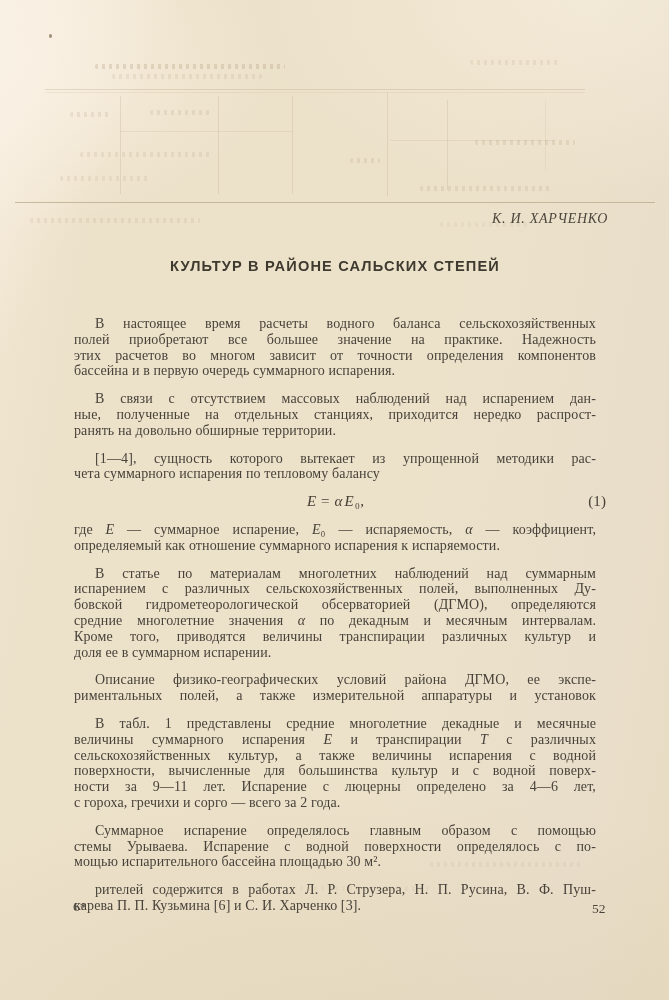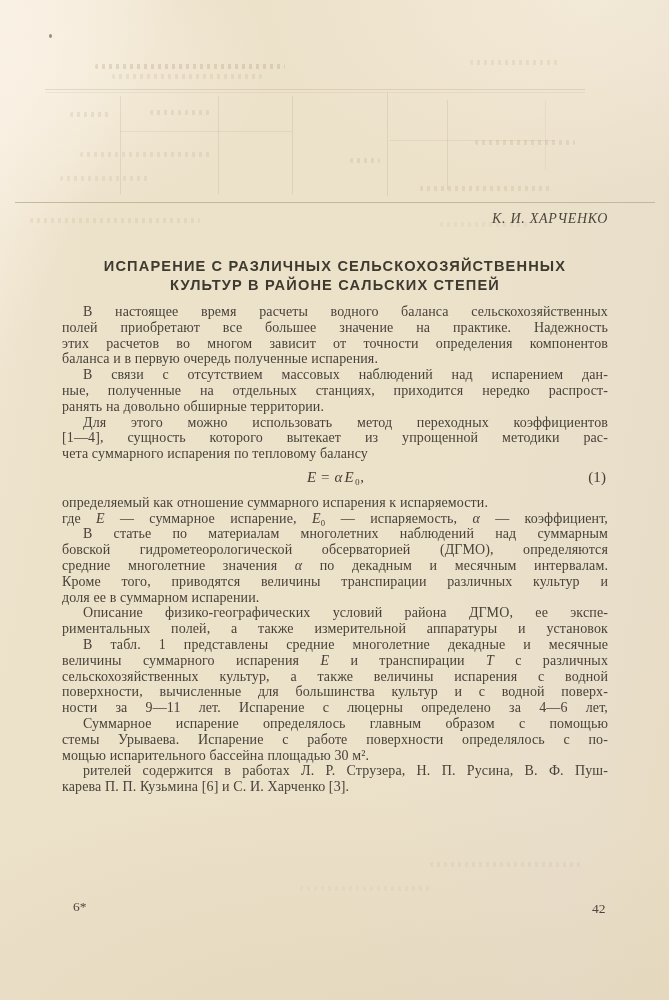--- a/index.html
+++ b/index.html
@@ -31,21 +31,21 @@
   }
   .title{
     position:absolute;top:257px;left:62px;width:546px;text-align:center;
     font-family:"Liberation Sans",sans-serif;font-weight:bold;
     font-size:14.6px;line-height:18.5px;letter-spacing:1.15px;color:#3f3a30;
   }
   .content{
     position:absolute;top:304px;left:62px;width:546px;
     font-size:14px;line-height:15.8px;color:#48423a;letter-spacing:.12px;
   }
-  .para{margin:0;}
+  .para{margin:12px;}
   .tline{text-align:justify;text-align-last:justify;white-space:normal;}
   .tline.last{text-align-last:left;}
   .para.indent .tline:first-child{text-indent:21px;}
   .formula{position:relative;text-align:center;margin:8px 0 9px;font-size:15px;color:#453f35;}
   .formula .fx{font-style:normal;}
   .formula .fx i{font-style:italic;padding:0 1px;}
   .formula .fnum{position:absolute;right:2px;top:0;font-style:normal;}
   .footer-mark{position:absolute;left:73px;top:899px;font-size:13.5px;color:#4c463c;}
   .page-number{position:absolute;left:592px;top:901px;font-size:13.5px;color:#4c463c;}
 </style>
@@ -81,71 +81,71 @@
     <div class="g-s" style="left:300px;top:886px;width:130px;opacity:.22;"></div>
   </div>
 
   <div class="speck"></div>
 
   <div class="rule"></div>
 
   <div class="author">К. И. ХАРЧЕНКО</div>
 
   <div class="title">
-    <div>ИСПАРЕНИЕ С РАЗЛИЧНЫХ СЕЛЬСКОХОЗЯЙСТВЕННЫХ</div>
     <div>КУЛЬТУР В РАЙОНЕ САЛЬСКИХ СТЕПЕЙ</div>
   </div>
 
   <div class="content">
       <div class="para indent">
         <div class="tline">В настоящее время расчеты водного баланса сельскохозяйственных</div>
         <div class="tline">полей приобретают все большее значение на практике. Надежность</div>
         <div class="tline">этих расчетов во многом зависит от точности определения компонентов</div>
-        <div class="tline last">баланса и в первую очередь полученные испарения.</div>
+        <div class="tline last">бассейна и в первую очередь суммарного испарения.</div>
       </div>
       <div class="para indent">
         <div class="tline">В связи с отсутствием массовых наблюдений над испарением дан-</div>
         <div class="tline">ные, полученные на отдельных станциях, приходится нередко распрост-</div>
         <div class="tline last">ранять на довольно обширные территории.</div>
       </div>
       <div class="para indent">
-        <div class="tline">Для этого можно использовать метод переходных коэффициентов</div>
         <div class="tline">[1—4], сущность которого вытекает из упрощенной методики рас-</div>
         <div class="tline last">чета суммарного испарения по тепловому балансу</div>
       </div>
       <div class="formula"><span class="fx"><i>E</i> = <i>α</i><i>E</i>₀,</span><span class="fnum">(1)</span></div>
       <div class="para">
+        <div class="tline">где  <i>E</i> — суммарное  испарение,  <i>E</i>₀ — испаряемость,  <i>α</i> — коэффициент,</div>
         <div class="tline last">определяемый как отношение суммарного испарения к испаряемости.</div>
-        <div class="tline">где  <i>E</i> — суммарное  испарение,  <i>E</i>₀ — испаряемость,  <i>α</i> — коэффициент,</div>
       </div>
       <div class="para indent">
         <div class="tline">В статье по материалам многолетних наблюдений над суммарным</div>
+        <div class="tline">испарением с различных сельскохозяйственных полей, выполненных Ду-</div>
         <div class="tline">бовской гидрометеорологической обсерваторией (ДГМО), определяются</div>
         <div class="tline">средние многолетние значения <i>α</i> по декадным и месячным интервалам.</div>
         <div class="tline">Кроме того, приводятся величины транспирации различных культур и</div>
         <div class="tline last">доля ее в суммарном испарении.</div>
       </div>
       <div class="para indent">
         <div class="tline">Описание физико-географических условий района ДГМО, ее экспе-</div>
         <div class="tline">риментальных полей, а также измерительной аппаратуры и установок</div>
       </div>
       <div class="para indent">
         <div class="tline">В табл. 1 представлены средние многолетние декадные и месячные</div>
         <div class="tline">величины суммарного испарения <i>E</i> и транспирации <i>T</i> с различных</div>
         <div class="tline">сельскохозяйственных культур, а также величины испарения с водной</div>
         <div class="tline">поверхности, вычисленные для большинства культур и с водной поверх-</div>
         <div class="tline">ности за 9—11 лет. Испарение с люцерны определено за 4—6 лет,</div>
+        <div class="tline last">с гороха, гречихи и сорго — всего за 2 года.</div>
       </div>
       <div class="para indent">
         <div class="tline">Суммарное испарение определялось главным образом с помощью</div>
-        <div class="tline">стемы Урываева. Испарение с работе поверхности определялось с по-</div>
+        <div class="tline">стемы Урываева. Испарение с водной поверхности определялось с по-</div>
         <div class="tline last">мощью испарительного бассейна площадью 30 м².</div>
       </div>
       <div class="para indent">
         <div class="tline">рителей содержится в работах Л. Р. Струзера, Н. П. Русина, В. Ф. Пуш-</div>
         <div class="tline last">карева П. П. Кузьмина [6] и С. И. Харченко [3].</div>
       </div>
     </div>
 
   <div class="footer-mark">6*</div>
-  <div class="page-number">42</div>
+  <div class="page-number">52</div>
 
 </div>
 
 </body></html>

